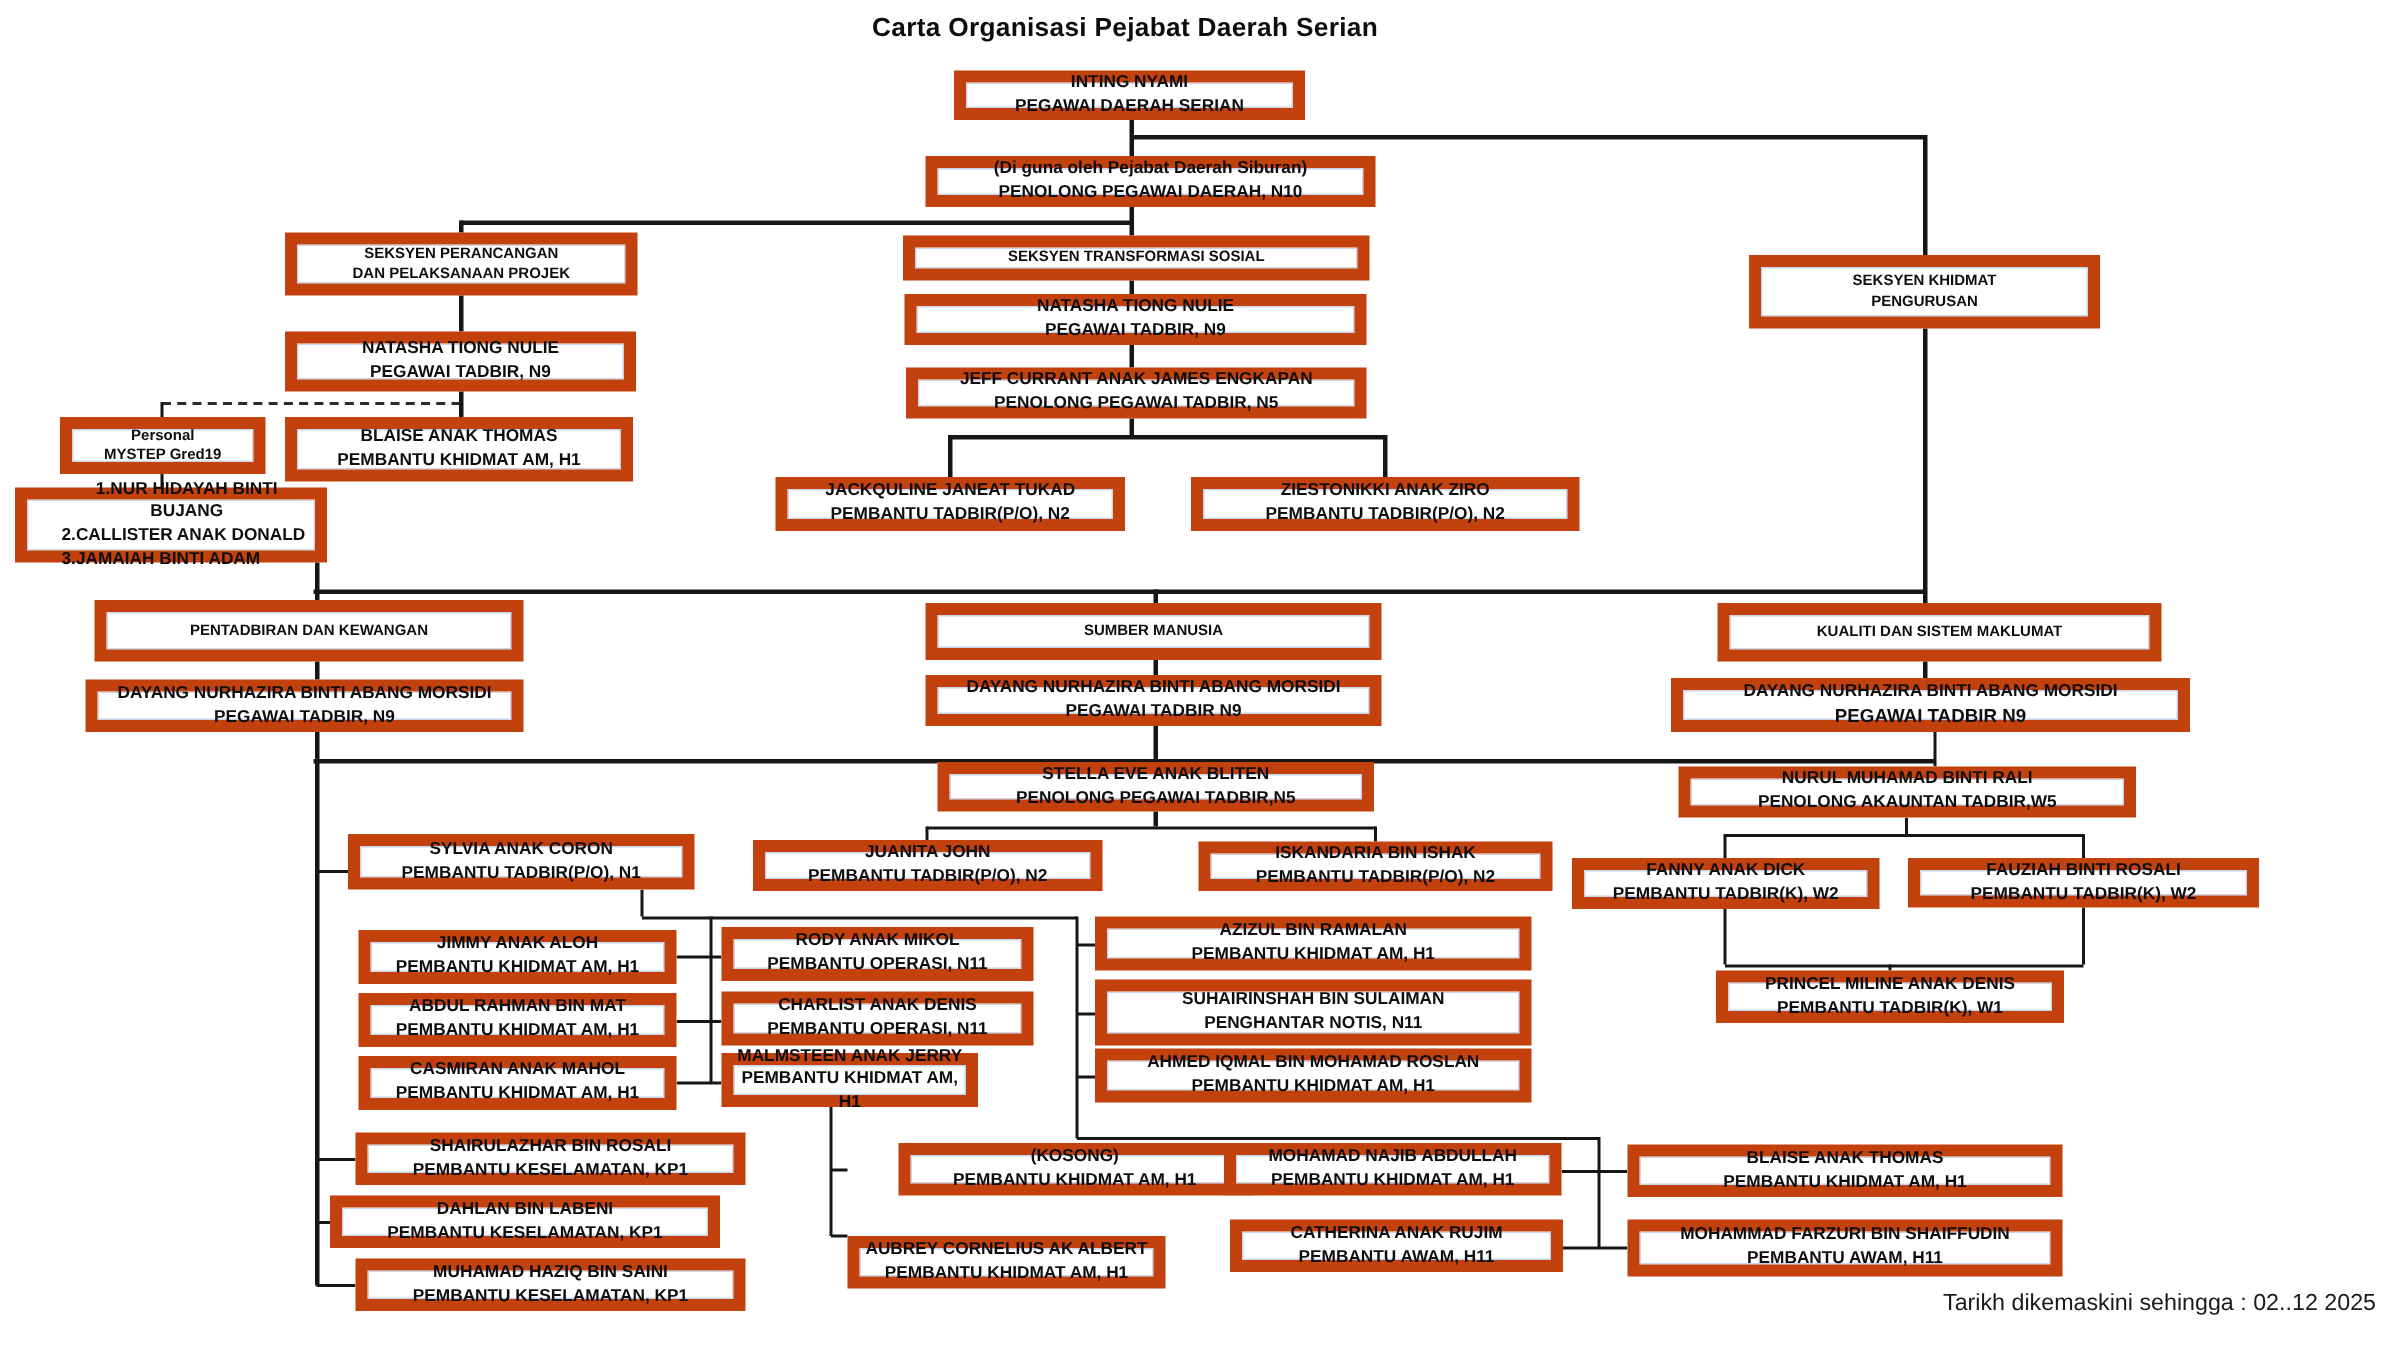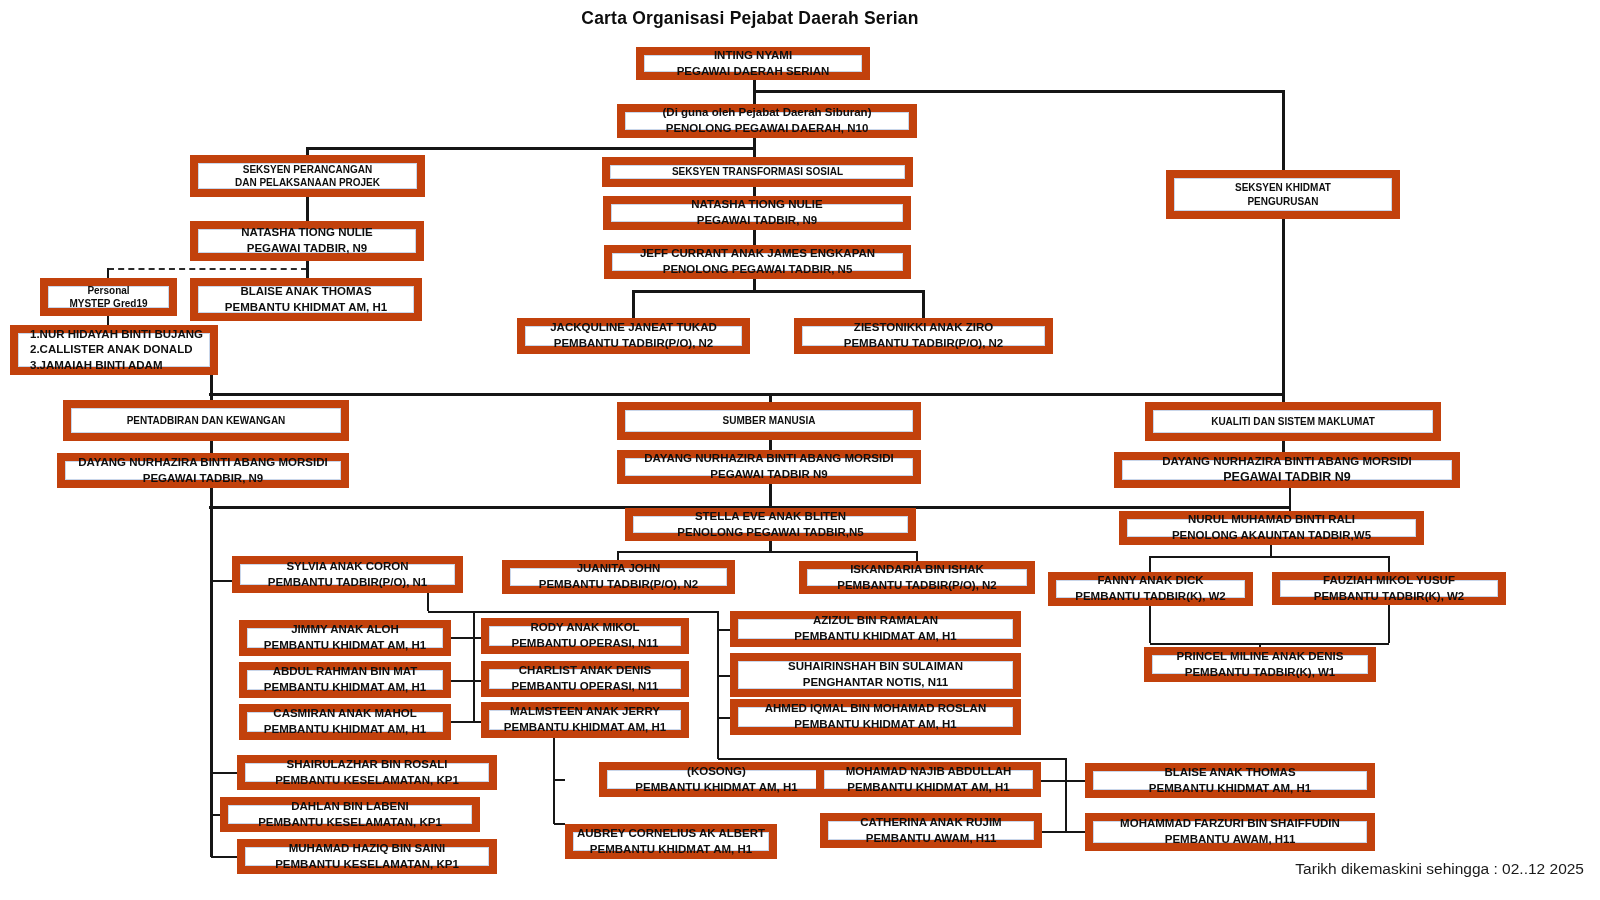--- a/index.html
+++ b/index.html
@@ -9,21 +9,21 @@
          font-size:17.5px;font-weight:bold;color:#0d0d0d;letter-spacing:.2px;}
   #footer{position:absolute;right:16px;top:860px;font-size:15.5px;color:#1a1a1a;}
   .ln{position:absolute;display:block;background:#161616;}
   .dash{background:none;border-top:2px dashed #2b2b2b;height:0 !important;}
   .bx{position:absolute;box-sizing:border-box;background:#ffffff;
       border:8px solid #c2410c;box-shadow:0 0 0 1px #c9d6ea inset;
       display:flex;flex-direction:column;justify-content:center;align-items:center;
       text-align:center;font-weight:bold;font-size:11.5px;line-height:1.35;
       padding:1px 2px;color:#0e0e0e;}
   .hd{font-size:10px;}
-  .list{align-items:flex-start;text-align:center;padding-left:12px;font-size:11.5px;}
+  .list{align-items:flex-start;text-align:center;padding-left:23px;font-size:11.5px;}
   .big2 > div:nth-child(2){font-size:12.5px;}
 </style>
 </head>
 <body>
 
 <div id="canvas">
   <div id="title">Carta Organisasi Pejabat Daerah Serian</div>
 
   <i class="ln" style="left:754px;top:90px;width:530px;height:3px"></i>
   <i class="ln" style="left:307px;top:147px;width:447px;height:3px"></i>
@@ -163,21 +163,21 @@
   </div>
   <div class="bx" style="left:799px;top:561px;width:236px;height:33px">
     <div>ISKANDARIA  BIN ISHAK</div>
     <div>PEMBANTU TADBIR(P/O), N2</div>
   </div>
   <div class="bx" style="left:1048px;top:572px;width:205px;height:34px">
     <div>FANNY ANAK DICK</div>
     <div>PEMBANTU TADBIR(K), W2</div>
   </div>
   <div class="bx" style="left:1272px;top:572px;width:234px;height:33px">
-    <div>FAUZIAH MIKOL YUSUF</div>
+    <div>FAUZIAH BINTI ROSALI</div>
     <div>PEMBANTU TADBIR(K), W2</div>
   </div>
   <div class="bx" style="left:239px;top:620px;width:212px;height:36px">
     <div>JIMMY ANAK ALOH</div>
     <div>PEMBANTU KHIDMAT AM, H1</div>
   </div>
   <div class="bx" style="left:239px;top:662px;width:212px;height:36px">
     <div>ABDUL RAHMAN BIN MAT</div>
     <div>PEMBANTU KHIDMAT AM, H1</div>
   </div>
@@ -186,21 +186,21 @@
     <div>PEMBANTU KHIDMAT AM, H1</div>
   </div>
   <div class="bx" style="left:481px;top:618px;width:208px;height:36px">
     <div>RODY ANAK MIKOL</div>
     <div>PEMBANTU OPERASI, N11</div>
   </div>
   <div class="bx" style="left:481px;top:661px;width:208px;height:36px">
     <div>CHARLIST ANAK DENIS</div>
     <div>PEMBANTU OPERASI, N11</div>
   </div>
-  <div class="bx" style="left:481px;top:702px;width:208px;height:36px">
+  <div class="bx" style="left:481px;top:702px;width:171px;height:36px">
     <div>MALMSTEEN ANAK JERRY</div>
     <div>PEMBANTU KHIDMAT AM, H1</div>
   </div>
   <div class="bx" style="left:730px;top:611px;width:291px;height:36px">
     <div>AZIZUL BIN RAMALAN</div>
     <div>PEMBANTU KHIDMAT AM, H1</div>
   </div>
   <div class="bx" style="left:730px;top:653px;width:291px;height:44px">
     <div>SUHAIRINSHAH BIN SULAIMAN</div>
     <div>PENGHANTAR NOTIS, N11</div>

